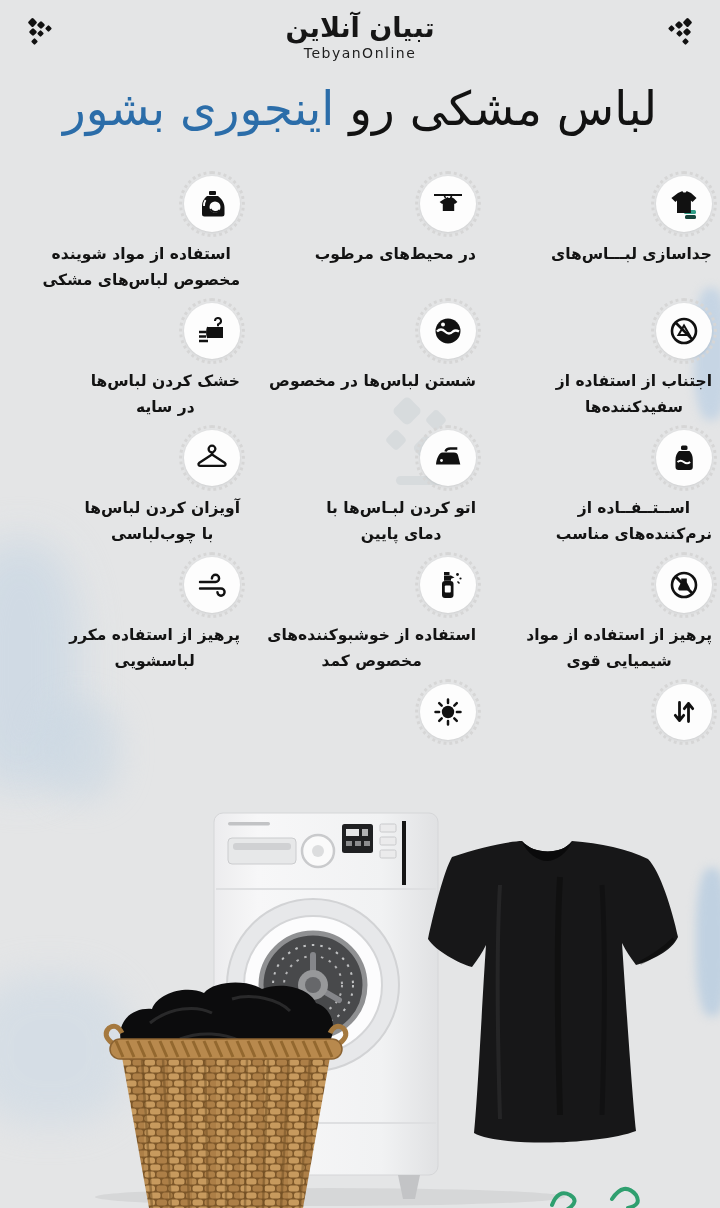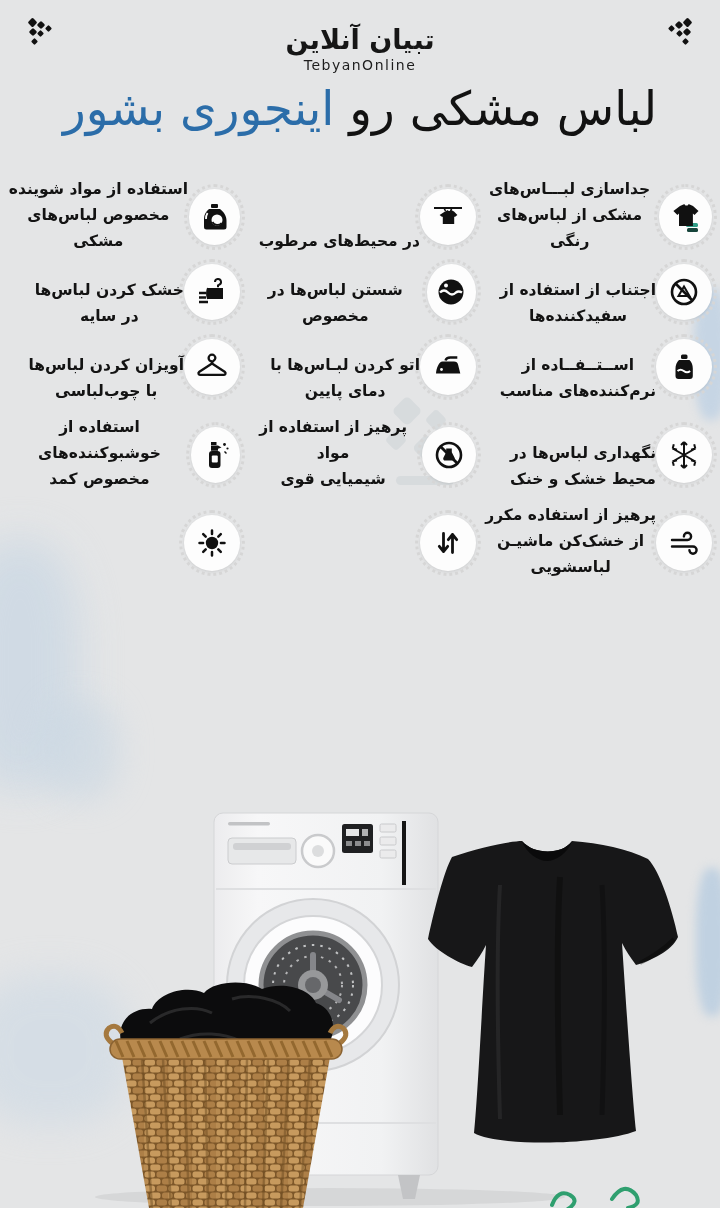--- a/index.html
+++ b/index.html
@@ -16,41 +16,41 @@
   .p1{right:-8px;top:288px;width:34px;height:132px;background:#c6d5e4;filter:blur(5px);}
   .p2{right:-8px;top:868px;width:32px;height:148px;background:#c0d1e1;filter:blur(5px);}
   .p3{left:-40px;top:540px;width:120px;height:250px;background:#cdd9e4;filter:blur(20px);opacity:.85;}
   .p4{left:-30px;top:975px;width:160px;height:150px;background:#d0dbe5;filter:blur(18px);opacity:.7;}
   .p5{left:40px;top:700px;width:80px;height:100px;background:#c9d7e3;filter:blur(16px);opacity:.6;}
 
   .corner{position:absolute;top:16px;}
   .corner.left{left:26px;}
   .corner.right{right:26px;transform:scaleX(-1);}
 
-  .logo{position:absolute;top:12px;left:0;width:100%;text-align:center;line-height:1.15;margin-top:12px;}
+  .logo{position:absolute;top:12px;left:0;width:100%;text-align:center;line-height:1.15;}
   .logo-fa{font-size:27px;font-weight:bold;letter-spacing:0;color:#161616;}
   .logo-en{font-size:14px;letter-spacing:1.5px;color:#1d1d1d;margin-top:2px;}
 
   .title{
     position:absolute;top:74px;left:0;width:100%;
     text-align:center;direction:rtl;
     font-size:47px;font-weight:normal;line-height:1.5;
     letter-spacing:-1px;
   }
   .title .t-black{color:#121212;}
   .title .t-blue{color:#2b6da9;}
 
   .tips{
     position:absolute;top:166px;left:8px;right:8px;
     display:grid;grid-template-columns:repeat(3,1fr);
     direction:rtl;
     row-gap:10px;column-gap:4px;
     padding-top:10px;
   }
-  .tip{display:flex;flex-direction:row;align-items:flex-end;text-align:center;}
+  .tip{display:flex;flex-direction:column;align-items:flex-start;text-align:center;}
   .badge{
     width:56px;height:56px;border-radius:50%;
     background:#fdfdfd;
     outline:3px dotted #d6d6d6;outline-offset:2px;
     box-shadow:0 1px 3px rgba(0,0,0,.10);
     display:flex;align-items:center;justify-content:center;
     margin-bottom:9px;
   }
   .badge svg{width:32px;height:32px;display:block;}
   .caption{
@@ -119,21 +119,20 @@
         <span class="icon">
             <svg viewBox="0 0 32 32">
               <rect x="16" y="22" width="12" height="4" rx="1.5" fill="#2f9d86"></rect>
               <rect x="17" y="27" width="11" height="4" rx="1.5" fill="#17443b"></rect>
               <path d="M10 5 L14.5 3 c0 2 4 2 4 0 L23 5 l5.5 5 -4 4 -1.6-1.6 V25 H9 V12.4 L7.4 14 3.4 10 Z" fill="#111"></path>
             </svg>
           </span>
       </div>
       <div class="caption">
           <div>جداسازی لبـــاس‌های</div>
-          <div>مشکی از لباس‌های رنگی</div>
         </div>
     </div>
 
     <div class="tip">
       <div class="badge">
         <span class="icon">
             <svg viewBox="0 0 32 32">
               <path d="M2 7 H30" stroke="#111" stroke-width="2"></path>
               <path d="M12 7 l1.5 3 M20 7 l-1.5 3" stroke="#111" stroke-width="1.6"></path>
               <path d="M13 10.5 l3-1.6 c0 1.6 3.2 1.6 3.2 0 L22 10.5 l3.4 3.4 -2.6 2.2 -.6-.6 V23 H10.8 V15.5 l-.6.6 L7.6 13.9 Z" fill="#111"></path>
@@ -251,34 +250,20 @@
               <path d="M16 12.5 L29 21 a1.6 1.6 0 0 1 -1 2.8 H4 a1.6 1.6 0 0 1 -1 -2.8 Z" fill="none" stroke="#111" stroke-width="2.3" stroke-linejoin="round"></path>
             </svg>
           </span>
       </div>
       <div class="caption">
           <div>آویزان کردن لباس‌ها</div>
           <div>با چوب‌لباسی</div>
         </div>
     </div>
 
-    <div class="tip">
-      <div class="badge">
-        <span class="icon">
-            <svg viewBox="0 0 32 32" fill="none" stroke="#111" stroke-width="2">
-              <path d="M16 3 v26 M4.7 9.5 l22.6 13 M4.7 22.5 l22.6 -13"></path>
-              <path d="M16 3 l-3 3 M16 3 l3 3 M16 29 l-3 -3 M16 29 l3 -3 M4.7 9.5 l4.3 1.1 M4.7 9.5 l1.1 -4.3 M27.3 22.5 l-4.3 -1.1 M27.3 22.5 l-1.1 4.3 M4.7 22.5 l1.1 4.3 M4.7 22.5 l4.3 -1.1 M27.3 9.5 l-4.3 1.1 M27.3 9.5 l-1.1 -4.3"></path>
-            </svg>
-          </span>
-      </div>
-      <div class="caption">
-          <div>نگهداری لباس‌ها در</div>
-          <div>محیط خشک و خنک</div>
-        </div>
-    </div>
 
     <div class="tip">
       <div class="badge">
         <span class="icon">
             <svg viewBox="0 0 32 32">
               <circle cx="16" cy="16" r="12" fill="none" stroke="#111" stroke-width="2.6"></circle>
               <path d="M13.2 9.5 h5.6 v3.8 l2.8 5.4 a2 2 0 0 1 -1.8 2.9 h-7.6 a2 2 0 0 1 -1.8 -2.9 l2.8 -5.4 z" fill="#111"></path>
               <path d="M7.5 7.5 L24.5 24.5" stroke="#111" stroke-width="2.8"></path>
             </svg>
           </span>
@@ -313,21 +298,20 @@
       <div class="badge">
         <span class="icon">
             <svg viewBox="0 0 32 32" fill="none" stroke="#111" stroke-width="2.4" stroke-linecap="round">
               <path d="M4 13 h15.5 a3.6 3.6 0 1 0 -3.6 -3.6"></path>
               <path d="M4 19.5 h21 a3.6 3.6 0 1 1 -3.6 3.6"></path>
             </svg>
           </span>
       </div>
       <div class="caption">
           <div>پرهیز از استفاده مکرر</div>
-          <div>از خشک‌کن ماشیـن</div>
           <div>لباسشویی</div>
         </div>
     </div>
 
     <div class="tip">
       <div class="badge">
         <span class="icon">
             <svg viewBox="0 0 32 32" fill="none" stroke="#111" stroke-width="2.8" stroke-linecap="round" stroke-linejoin="round">
               <path d="M11.5 6.5 v18 M11.5 24.5 l-4.2 -5.2 M11.5 24.5 l4.2 -5.2"></path>
               <path d="M20.5 25.5 v-18 M20.5 7.5 l-4.2 5.2 M20.5 7.5 l4.2 5.2"></path>

